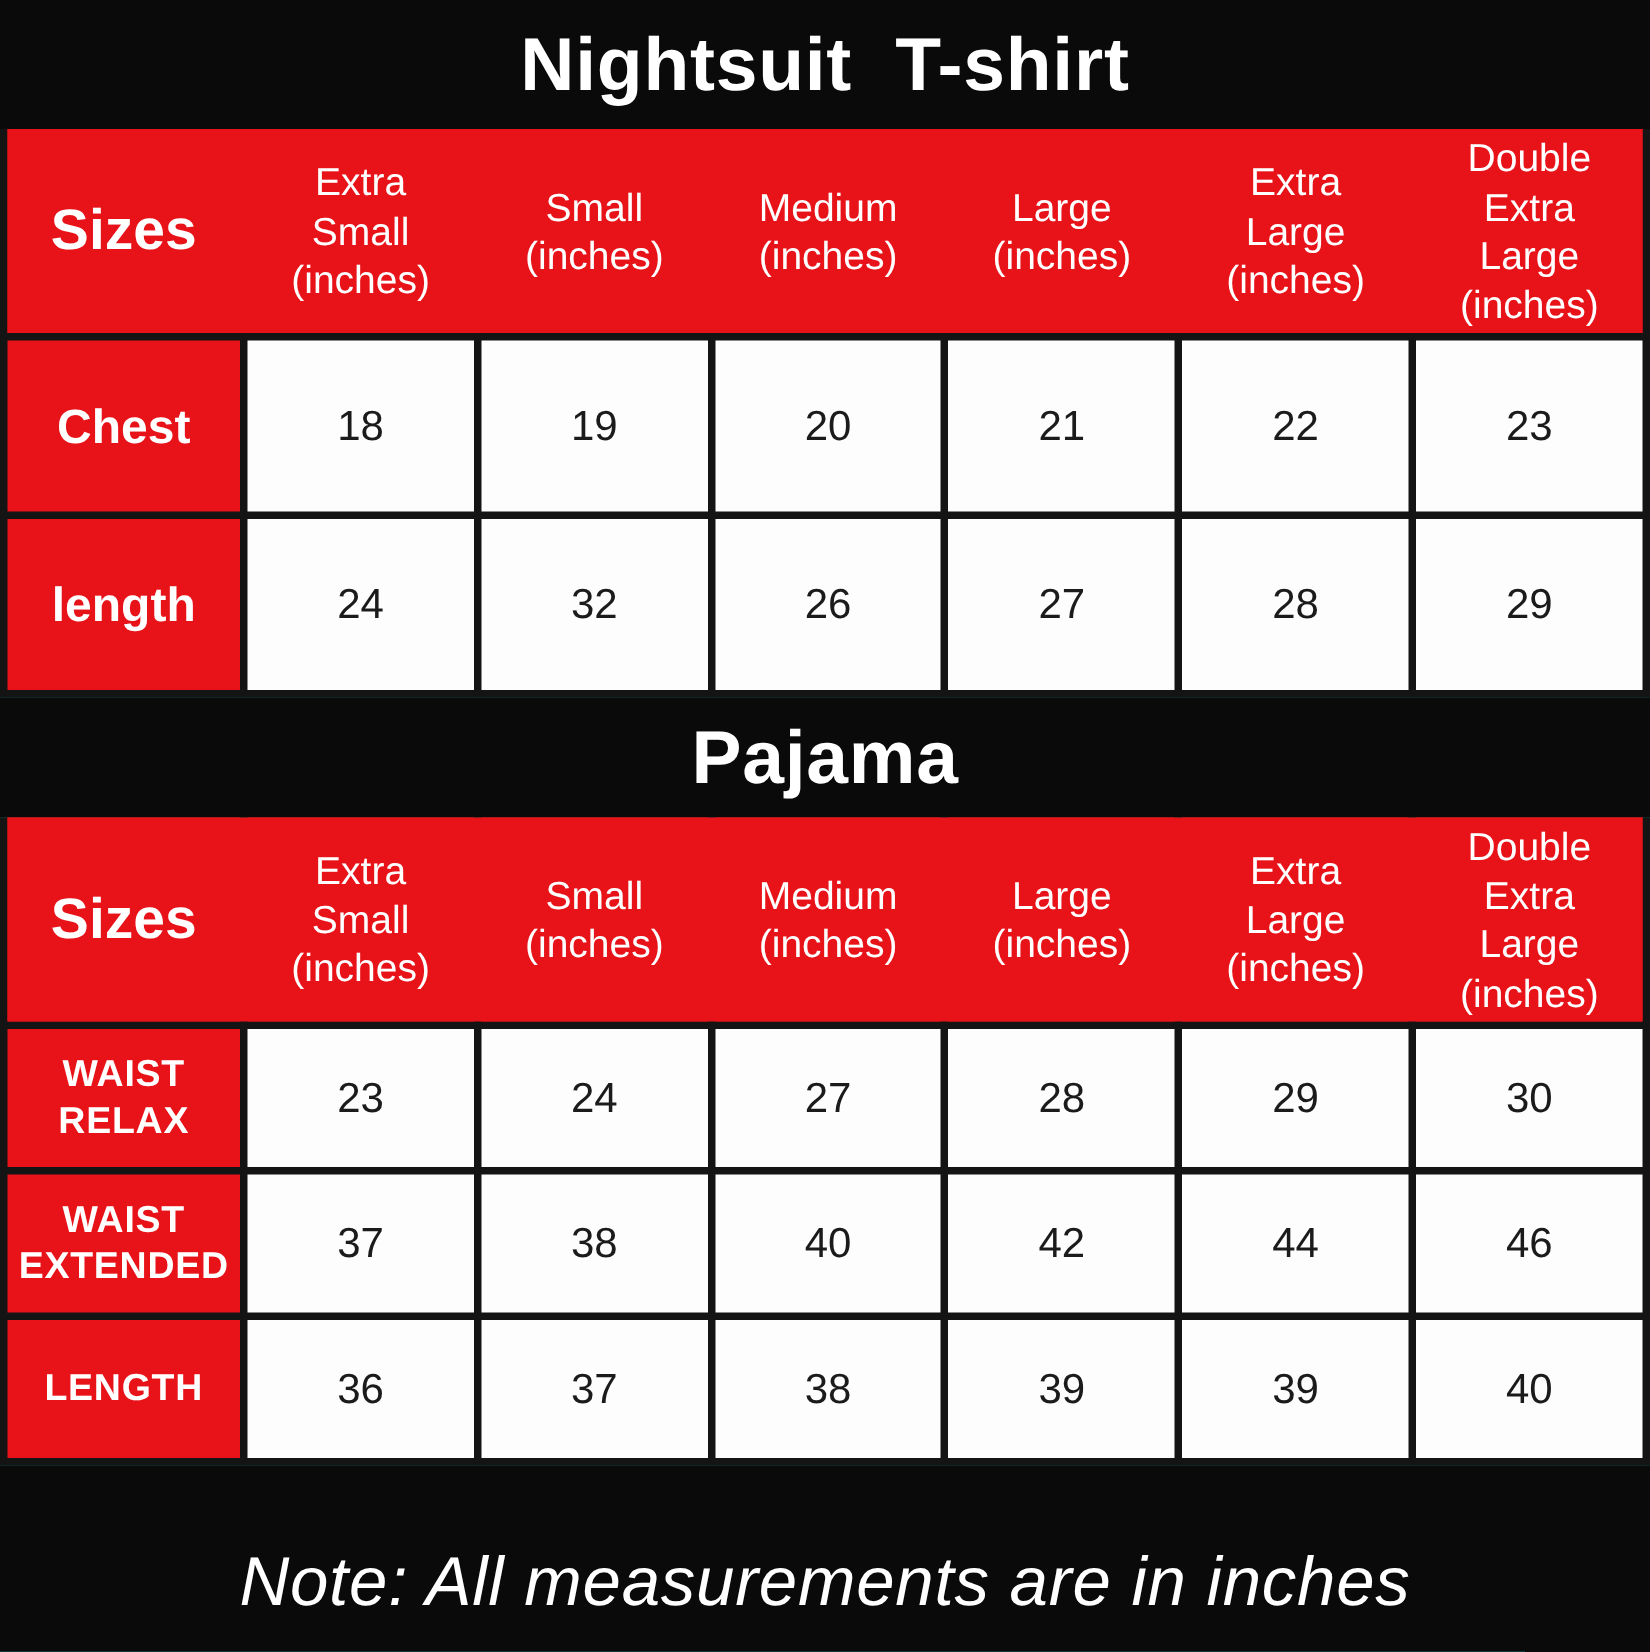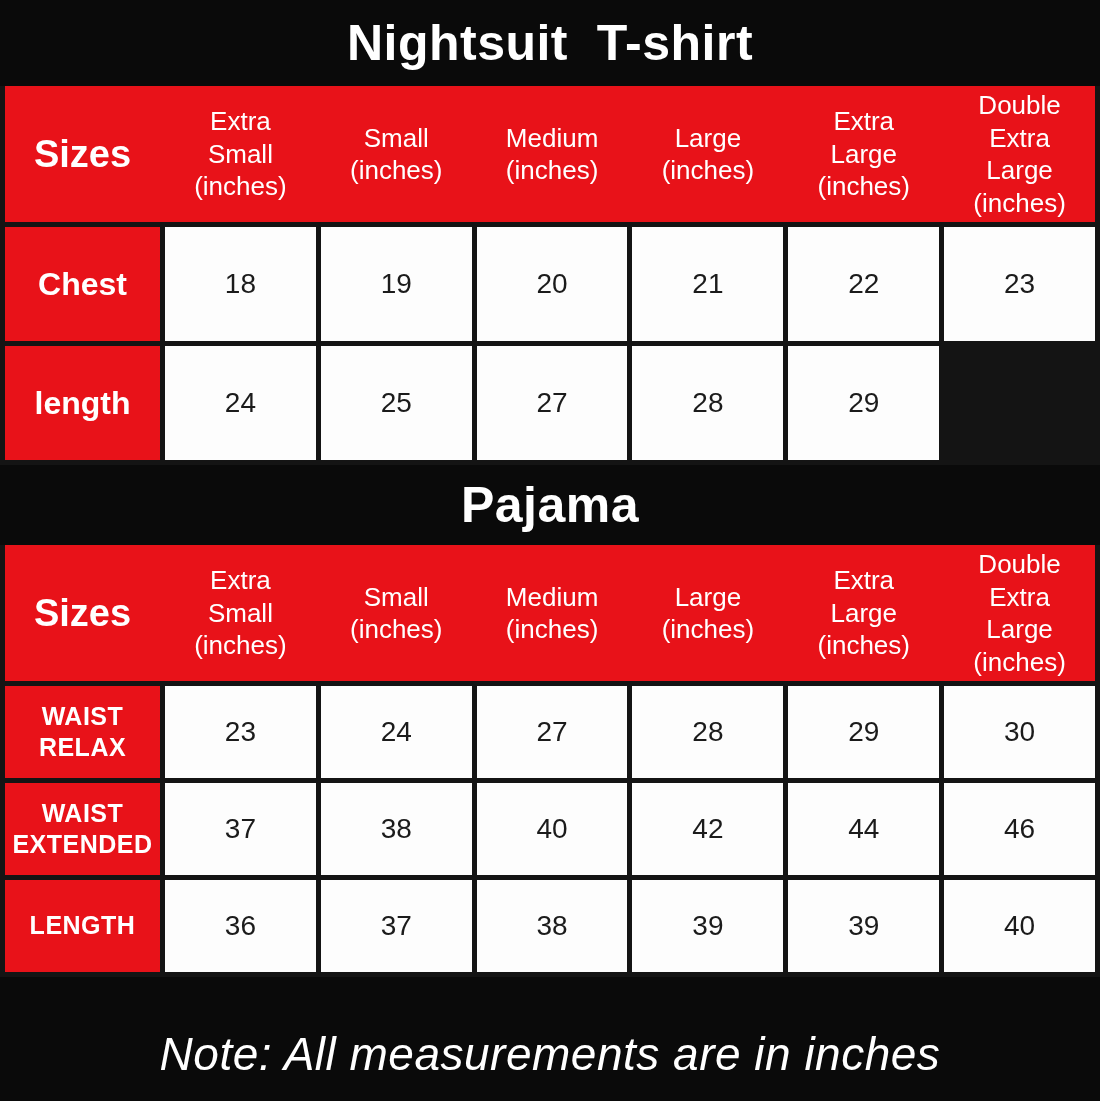--- a/index.html
+++ b/index.html
@@ -106,21 +106,22 @@
       <div class="cell white-cell num">19</div>
       <div class="cell white-cell num">20</div>
       <div class="cell white-cell num">21</div>
       <div class="cell white-cell num">22</div>
       <div class="cell white-cell num">23</div>
     </div>
 
     <div class="grid-row data-row row-t">
       <div class="cell red-cell tshirt-label">length</div>
       <div class="cell white-cell num">24</div>
-      <div class="cell white-cell num">25</div>
+      <div class="cell white-cell num">32</div>
+      <div class="cell white-cell num">26</div>
       <div class="cell white-cell num">27</div>
       <div class="cell white-cell num">28</div>
       <div class="cell white-cell num">29</div>
     </div>
 
   </div>
 
   <div class="black-bar section-bar">
     <div class="title-text">Pajama</div>
   </div>

